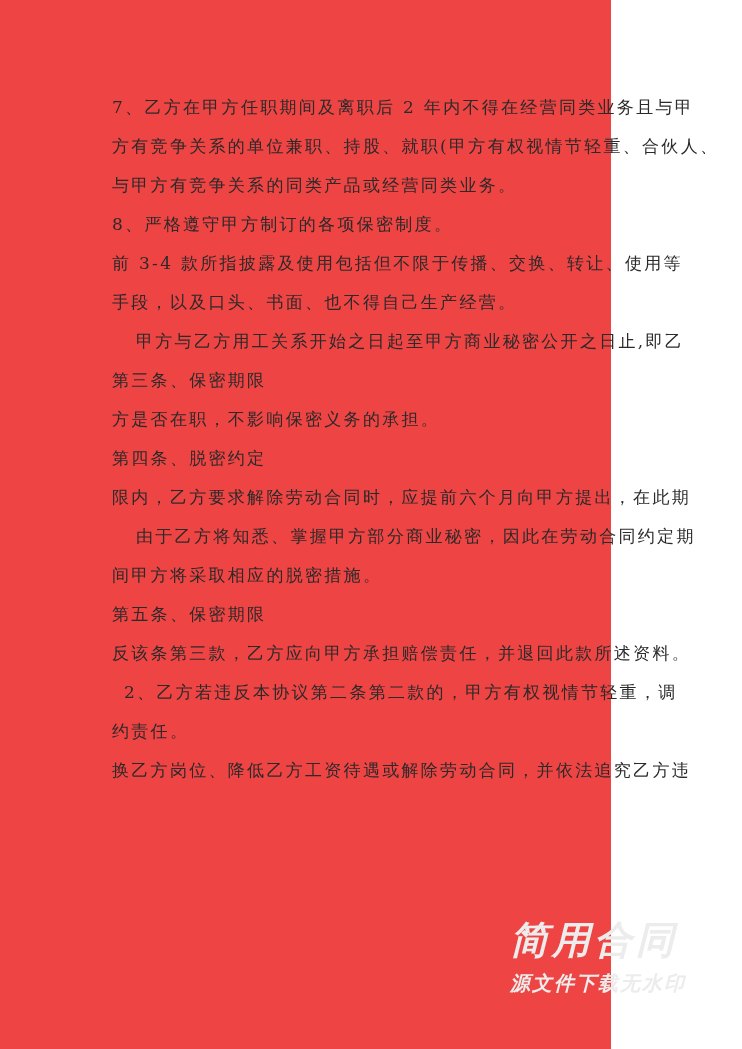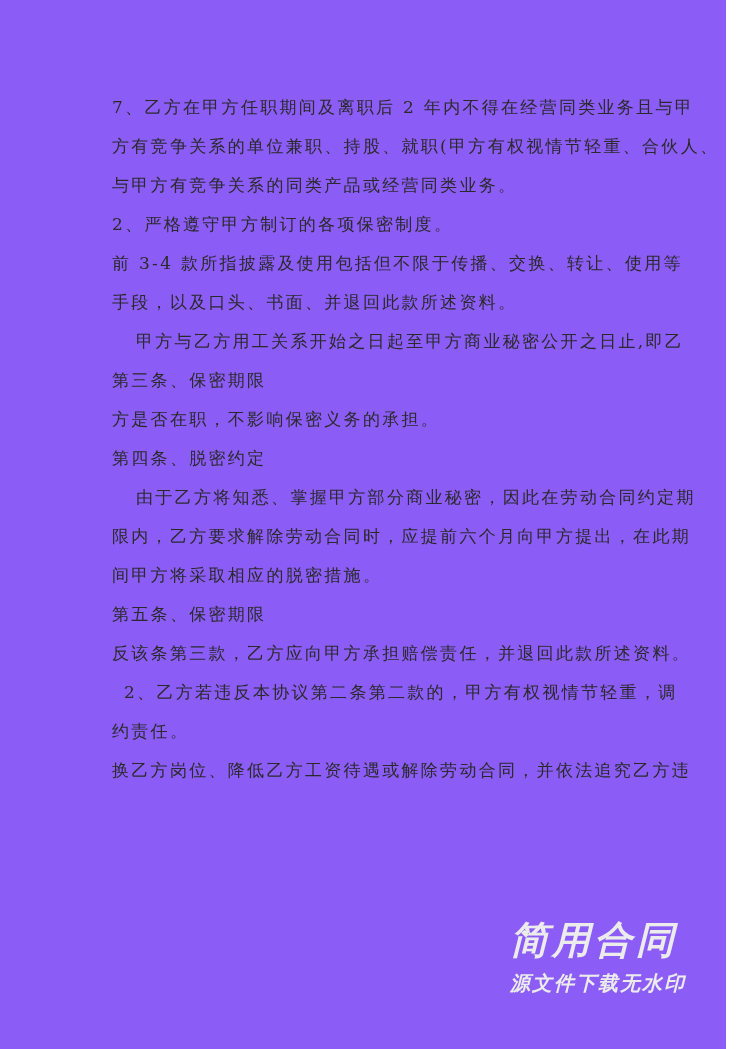--- a/index.html
+++ b/index.html
@@ -1,18 +1,18 @@
 <!DOCTYPE html>
 <html><head>
   <meta charset="utf-8">
   <style>
     html, body { margin: 0; padding: 0; background: #ffffff; }
     body { width: 742px; height: 1049px; position: relative; overflow: hidden; }
     .page {
-      position: absolute; left: 0; top: 0; width: 726px; height: 1049px; background: #8b5cf6;
+      position: absolute; left: 0; top: 0; width: 611px; height: 1049px; background: #ef4444;
     }
     .content {
       position: absolute; left: 112px; top: 88px; width: 520px;
       font-family: "DejaVu Serif", "Liberation Serif", serif;
       font-size: 17px; color: #2a2a2a; letter-spacing: 2.3px;
     }
     .line {
       height: 39px; line-height: 39px; white-space: nowrap; overflow: visible;
     }
     .indent1 { padding-left: 24px; }
@@ -27,29 +27,29 @@
     .wm-sub { font-size: 20px; letter-spacing: 2px; line-height: 30px; margin-top: 6px; }
   </style>
 </head>
 <body>
 
 <div class="page">
   <div class="content">
     <div class="line">7、乙方在甲方任职期间及离职后 2 年内不得在经营同类业务且与甲</div>
     <div class="line">方有竞争关系的单位兼职、持股、就职(甲方有权视情节轻重、合伙人、</div>
     <div class="line">与甲方有竞争关系的同类产品或经营同类业务。</div>
-    <div class="line">2、严格遵守甲方制订的各项保密制度。</div>
+    <div class="line">8、严格遵守甲方制订的各项保密制度。</div>
     <div class="line">前 3-4 款所指披露及使用包括但不限于传播、交换、转让、使用等</div>
-    <div class="line">手段，以及口头、书面、并退回此款所述资料。</div>
+    <div class="line">手段，以及口头、书面、也不得自己生产经营。</div>
     <div class="line indent1">甲方与乙方用工关系开始之日起至甲方商业秘密公开之日止,即乙</div>
     <div class="line">第三条、保密期限</div>
     <div class="line">方是否在职，不影响保密义务的承担。</div>
     <div class="line">第四条、脱密约定</div>
+    <div class="line">限内，乙方要求解除劳动合同时，应提前六个月向甲方提出，在此期</div>
     <div class="line indent1">由于乙方将知悉、掌握甲方部分商业秘密，因此在劳动合同约定期</div>
-    <div class="line">限内，乙方要求解除劳动合同时，应提前六个月向甲方提出，在此期</div>
     <div class="line">间甲方将采取相应的脱密措施。</div>
     <div class="line">第五条、保密期限</div>
     <div class="line">反该条第三款，乙方应向甲方承担赔偿责任，并退回此款所述资料。</div>
     <div class="line indent2">2、乙方若违反本协议第二条第二款的，甲方有权视情节轻重，调</div>
     <div class="line">约责任。</div>
     <div class="line">换乙方岗位、降低乙方工资待遇或解除劳动合同，并依法追究乙方违</div>
   </div>
 
   <div class="watermark">
     <div class="wm-title">简用合同</div>

